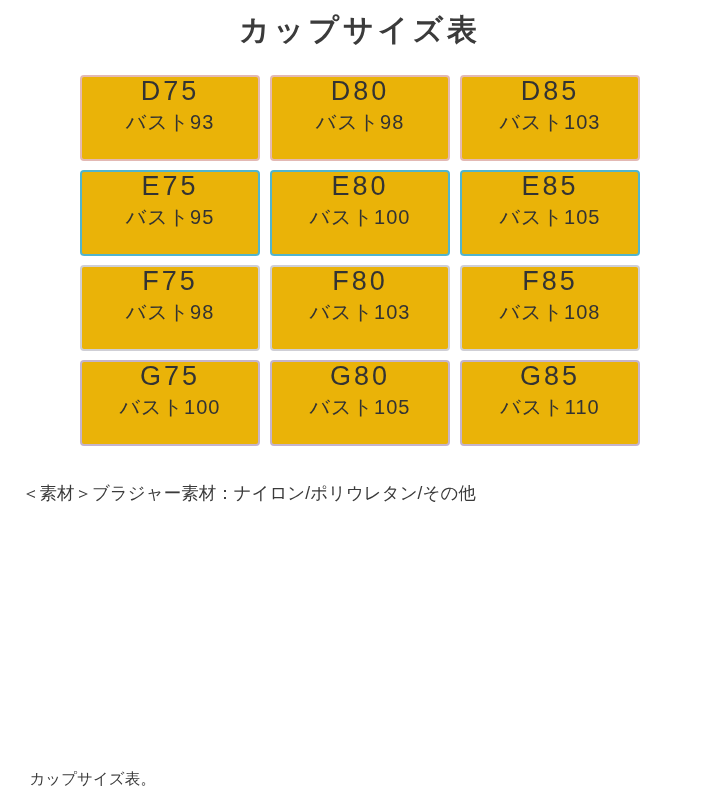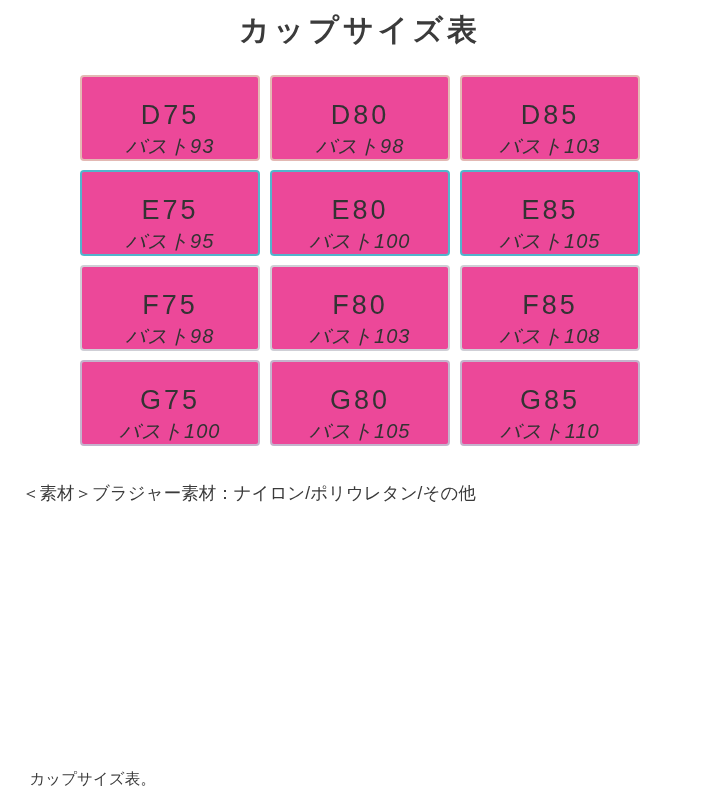--- a/index.html
+++ b/index.html
@@ -34,37 +34,36 @@
     grid-template-columns: repeat(3, 1fr);
     gap: 9px 10px;
   }
   .cell {
     border: 2px solid #d9b8b8;
     border-radius: 4px;
     height: 86px;
     display: flex;
     flex-direction: column;
     align-items: center;
-    justify-content: flex-end;
-    background: #ec4899;
+    justify-content: flex-start;
+    background: #eab308;
     box-sizing: border-box;
   }
   .cell .size {
     font-size: 27px;
     letter-spacing: 3px;
     color: #333333;
     line-height: 1.1;
   }
   .cell .bust {
     font-size: 20px;
     letter-spacing: 1px;
     color: #333333;
     line-height: 1.3;
     margin-top: 2px;
-    font-style: italic;
   }
 
   .notes {
     margin: 34px 0 0 0;
     padding: 0 20px 0 22px;
     font-size: 17.5px;
     line-height: 1.55;
     color: #3a3a3a;
   }
   .notes .note-block {

